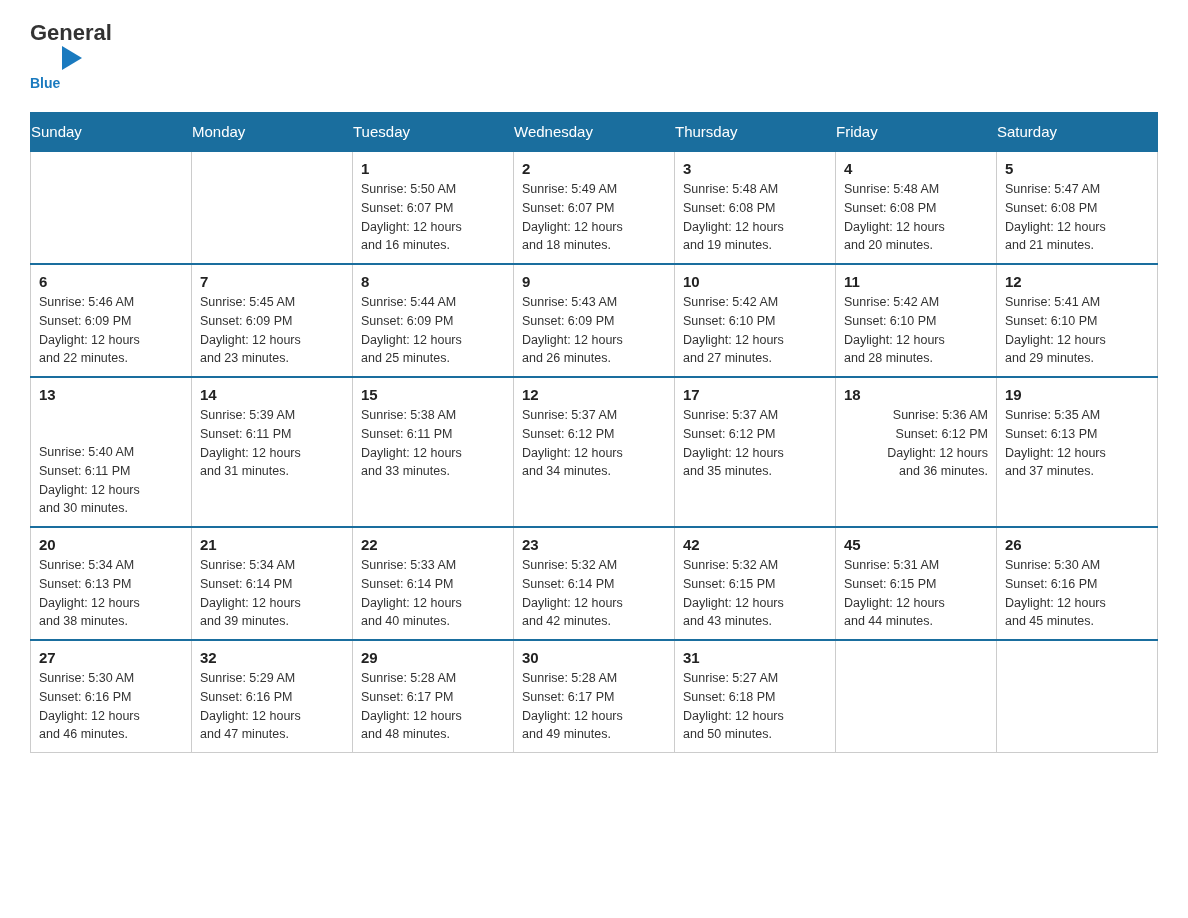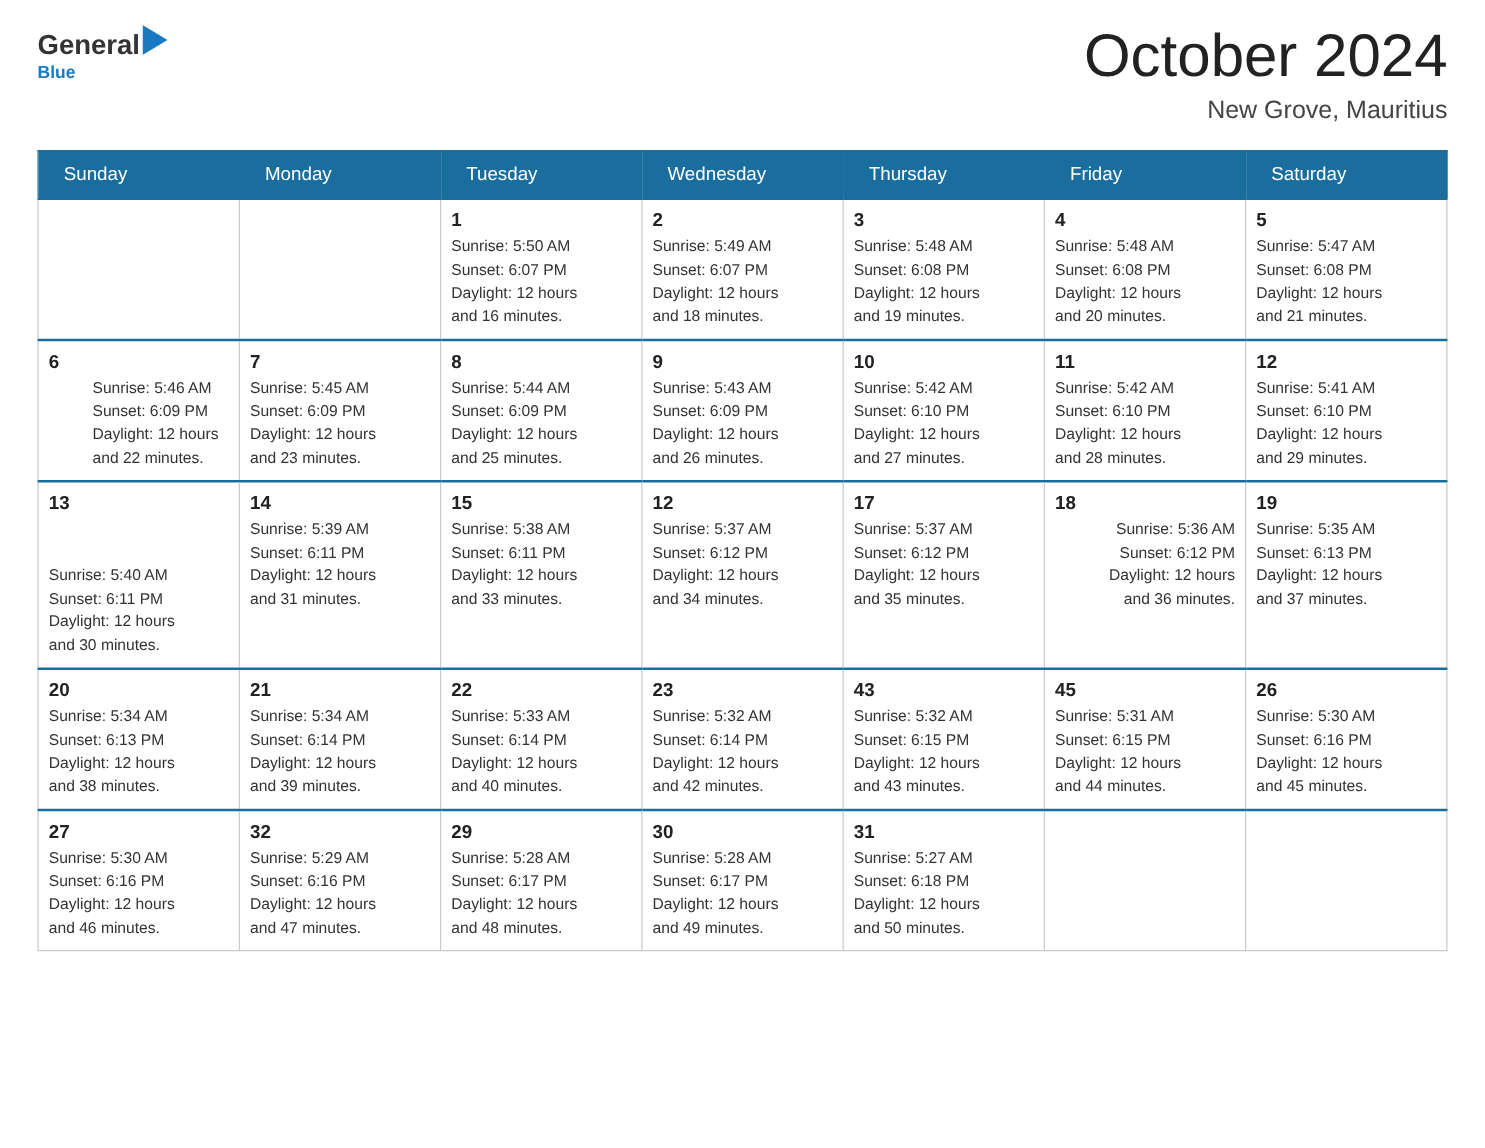--- a/index.html
+++ b/index.html
@@ -41,21 +41,21 @@
       margin-top: 4px;
     }
     table {
       width: 100%;
       border-collapse: collapse;
       table-layout: fixed;
     }
     thead th {
       background-color: #1a6e9e;
       color: #fff;
-      padding: 10px 20px;
+      padding: 10px 0;
       font-size: 15px;
       font-weight: normal;
       text-align: left;
       border: 1px solid #1a6e9e;
     }
     tbody td {
       vertical-align: top;
       padding: 8px;
       border: 1px solid #ccc;
       border-top: 2px solid #1a6e9e;
@@ -74,44 +74,41 @@
       color: #333;
       font-size: 12.5px;
       line-height: 1.5;
     }
     .logo-wrapper {
       display: flex;
       flex-direction: column;
     }
     .logo-row {
       display: flex;
-      align-items: flex-end;
+      align-items: center;
+      flex-direction: column;
     }
   </style>
 </head>
 <body>
 
 <div class="header">
   <div class="logo-wrapper">
     <div class="logo-row">
       <span class="logo-text-general">General</span>
       <span style="display:inline-block; margin-left:2px;">
         <svg width="20" height="24" viewBox="0 0 20 24">
           <polygon points="0,0 20,12 0,24" fill="#1a7abf"></polygon>
         </svg>
       </span>
     </div>
     <div>
       <span class="logo-text-blue">Blue</span>
     </div>
   </div>
-  <div class="title-block">
-    <div class="month-title">October 2024</div>
-    <div class="location-title">New Grove, Mauritius</div>
-  </div>
 </div>
 
 <table>
   <thead>
     <tr>
     <th>Sunday</th>
         <th>Monday</th>
         <th>Tuesday</th>
         <th>Wednesday</th>
         <th>Thursday</th>
@@ -155,21 +152,21 @@
           <span class="day-number">5</span>
           <div class="day-info" style="white-space: pre-line;">Sunrise: 5:47 AM
 Sunset: 6:08 PM
 Daylight: 12 hours
 and 21 minutes.</div>
         </td>
       </tr>
       <tr>
         <td>
           <span class="day-number">6</span>
-          <div class="day-info" style="white-space: pre-line; margin-left: 35px;">Sunrise: 5:46 AM
+          <div class="day-info" style="white-space: pre-line;">Sunrise: 5:46 AM
 Sunset: 6:09 PM
 Daylight: 12 hours
 and 22 minutes.</div>
         </td>
         <td>
           <span class="day-number">7</span>
           <div class="day-info" style="white-space: pre-line;">Sunrise: 5:45 AM
 Sunset: 6:09 PM
 Daylight: 12 hours
 and 23 minutes.</div>
@@ -284,21 +281,21 @@
 and 40 minutes.</div>
         </td>
         <td>
           <span class="day-number">23</span>
           <div class="day-info" style="white-space: pre-line;">Sunrise: 5:32 AM
 Sunset: 6:14 PM
 Daylight: 12 hours
 and 42 minutes.</div>
         </td>
         <td>
-          <span class="day-number">43</span>
+          <span class="day-number">42</span>
           <div class="day-info" style="white-space: pre-line;">Sunrise: 5:32 AM
 Sunset: 6:15 PM
 Daylight: 12 hours
 and 43 minutes.</div>
         </td>
         <td>
           <span class="day-number">45</span>
           <div class="day-info" style="white-space: pre-line;">Sunrise: 5:31 AM
 Sunset: 6:15 PM
 Daylight: 12 hours

